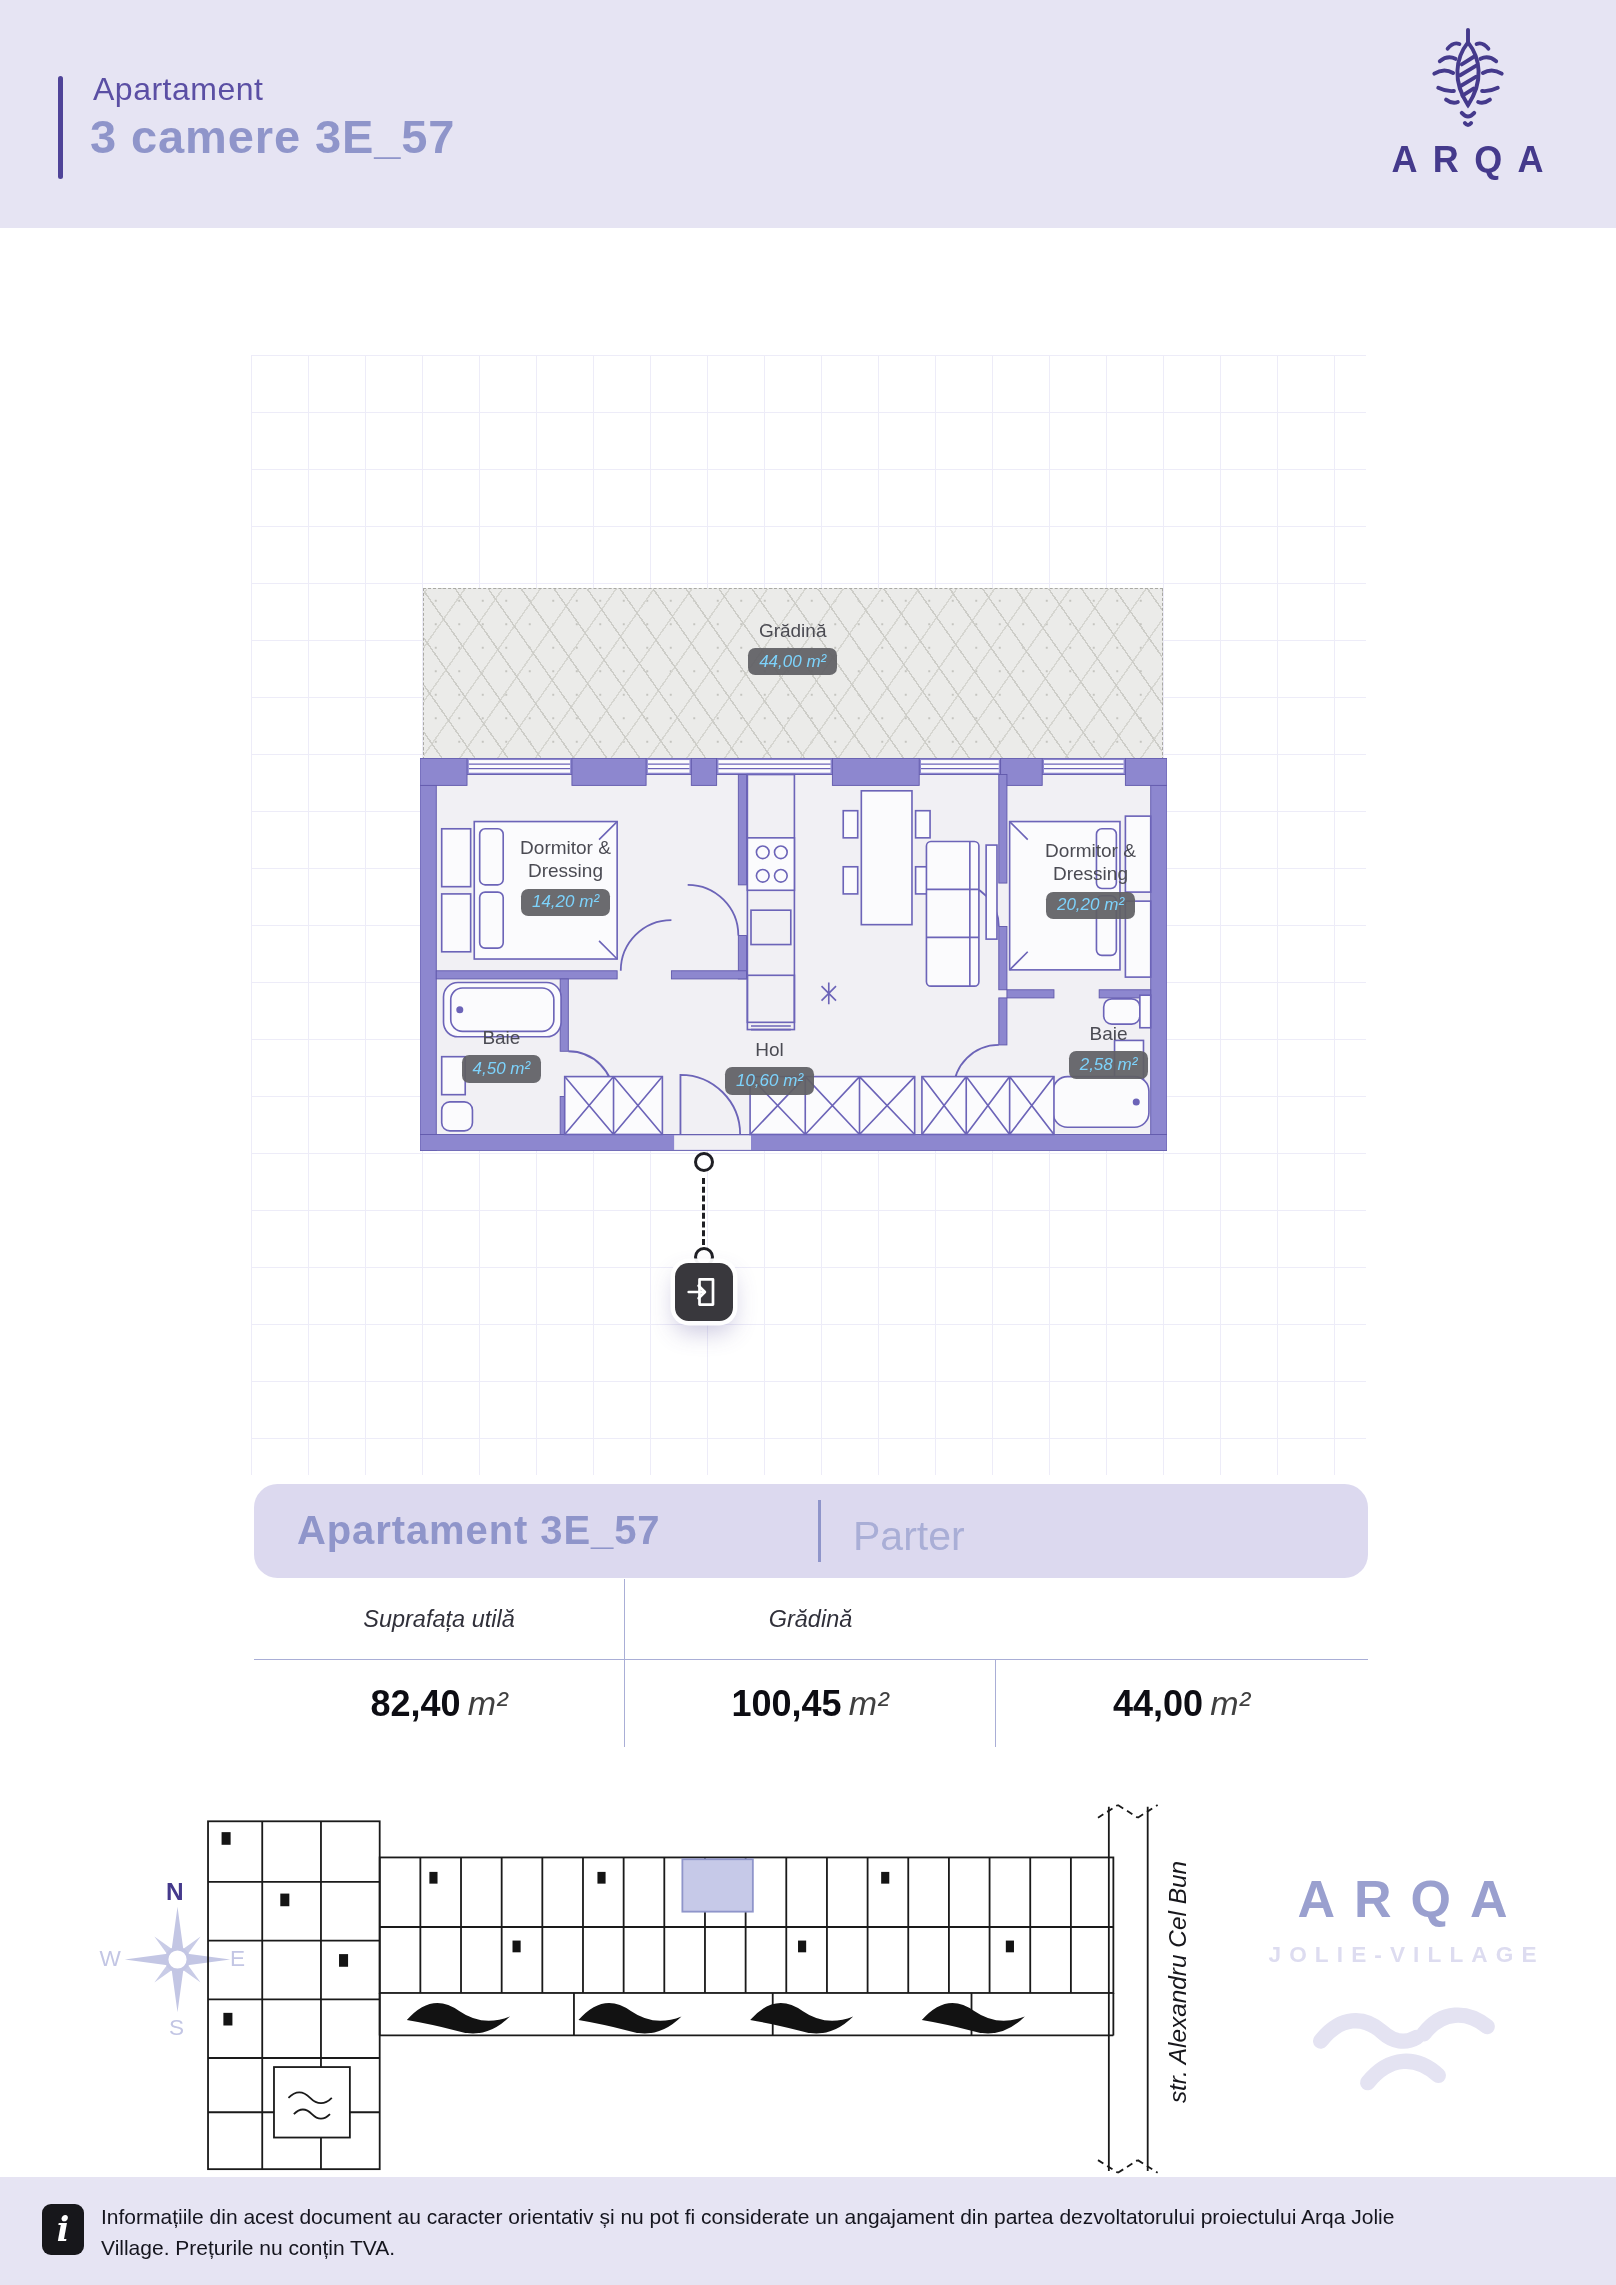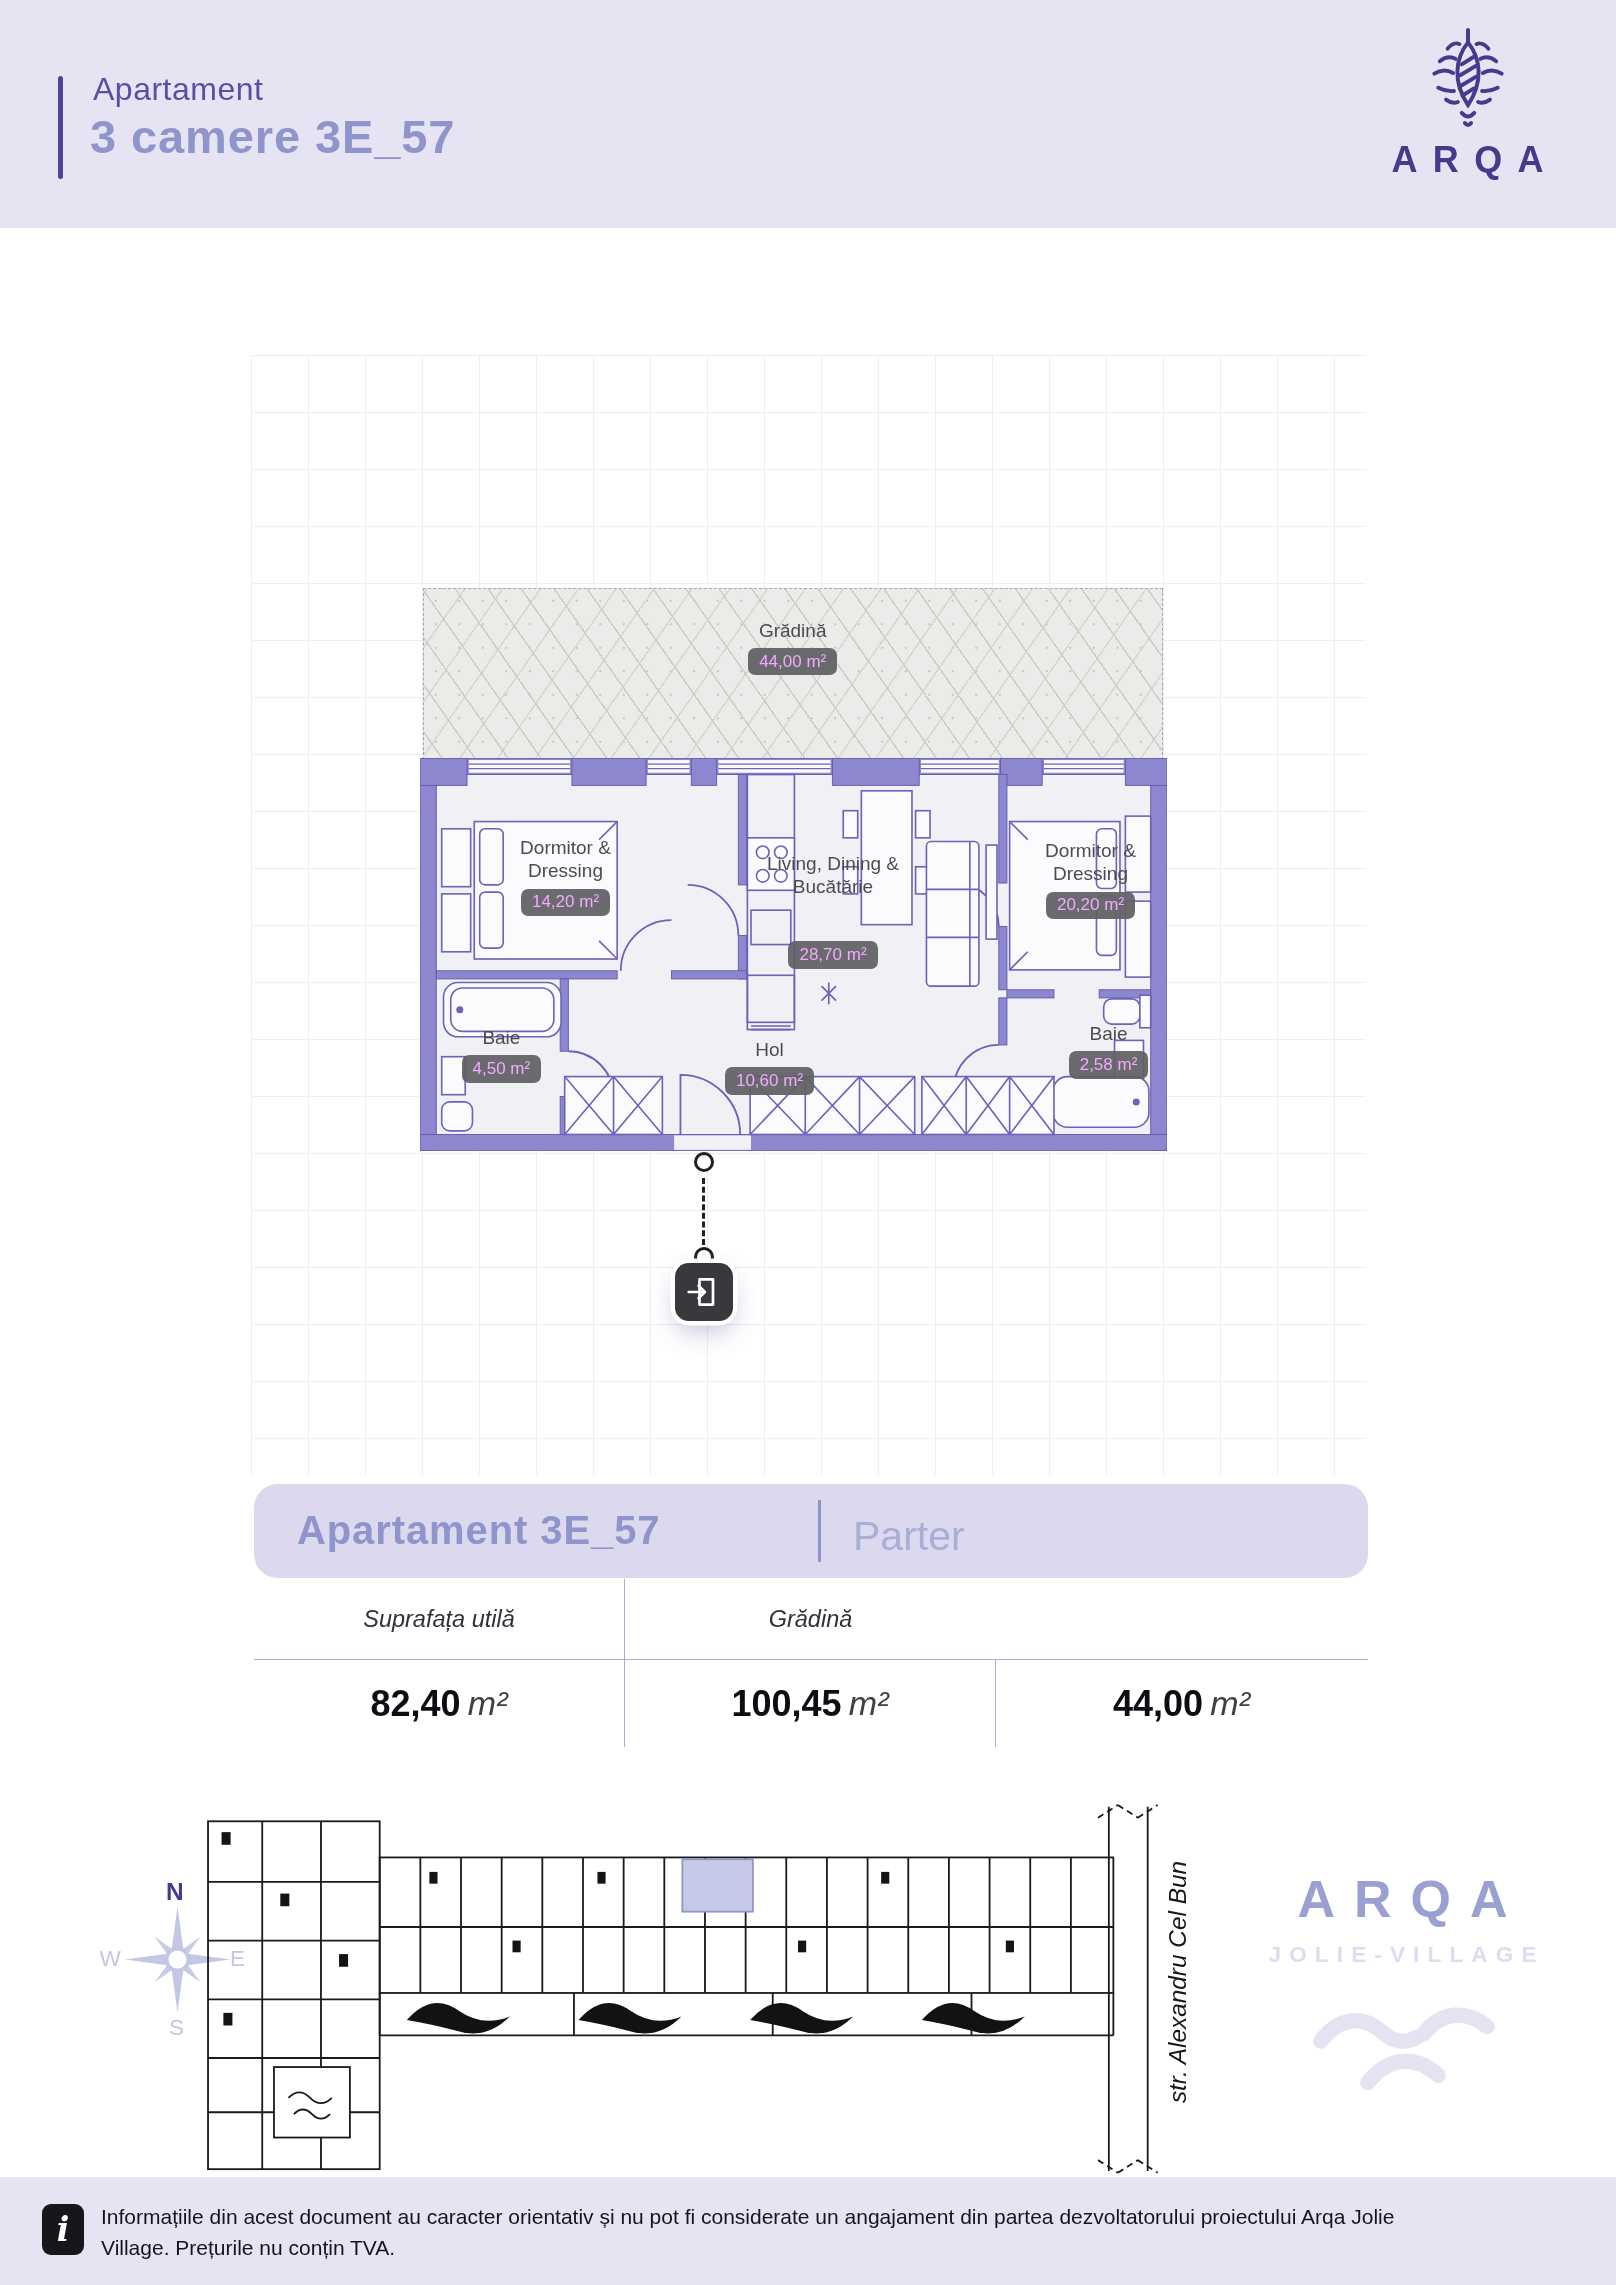--- a/index.html
+++ b/index.html
@@ -31,21 +31,21 @@
       radial-gradient(#c4c4bf 1.1px,transparent 1.3px);
     background-size:auto,auto,23.5px 23.5px;
     text-align:center;}
   .garden-name{margin-top:31px;font-size:19px;color:#4b4b52;}
   .shell{position:absolute;left:0;top:170px;width:747px;height:330px;}
   .plan-svg{position:absolute;left:0;top:0;}
 
   .room{position:absolute;text-align:center;}
   .room-name{font-size:19px;line-height:1.22;color:#4b4b53;}
   .room-badge{display:inline-block;margin-top:6.3px;padding:3.6px 11px;background:rgba(96,96,100,.93);
-              border-radius:7.2px;color:#f0abfc;font-size:17px;white-space:nowrap;}
+              border-radius:7.2px;color:#7dd3fc;font-size:17px;white-space:nowrap;font-style:italic;}
   .room.bl{left:55px;top:78px;width:181px;}
   .room.lv{left:316px;top:94px;width:194px;}
   .room.lv .room-badge{margin-top:43px;}
   .room.br{left:580px;top:81px;width:181px;}
   .room.ba-l{left:5.4px;top:268px;width:152px;}
   .room.ho{left:277px;top:280px;width:145px;}
   .room.ba-r{left:616px;top:264px;width:145px;}
 
   
   .entry-circle{position:absolute;width:20px;height:20px;border:3.6px solid #1f1f24;border-radius:50%;
@@ -259,24 +259,20 @@
             <rect x="555" y="352" width="146" height="64"></rect>
             <path d="M604,352 v64 M652,352 v64 M555,352 l49,64 M604,352 l-49,64 M604,352 l48,64 M652,352 l-48,64 M652,352 l49,64 M701,352 l-49,64" fill="none"></path>
           </g>
         </g>
       </svg>
 
       <div class="room bl">
         <div class="room-name" style="width:118px;margin:0 auto;">Dormitor &amp; Dressing</div>
         <div class="room-badge">14,20 m²</div>
       </div>
-      <div class="room lv">
-        <div class="room-name">Living, Dining &amp; Bucătărie</div>
-        <div class="room-badge">28,70 m²</div>
-      </div>
       <div class="room br">
         <div class="room-name" style="width:118px;margin:0 auto;">Dormitor &amp; Dressing</div>
         <div class="room-badge">20,20 m²</div>
       </div>
       <div class="room ba-l">
         <div class="room-name">Baie</div>
         <div class="room-badge">4,50 m²</div>
       </div>
       <div class="room ho">
         <div class="room-name">Hol</div>

